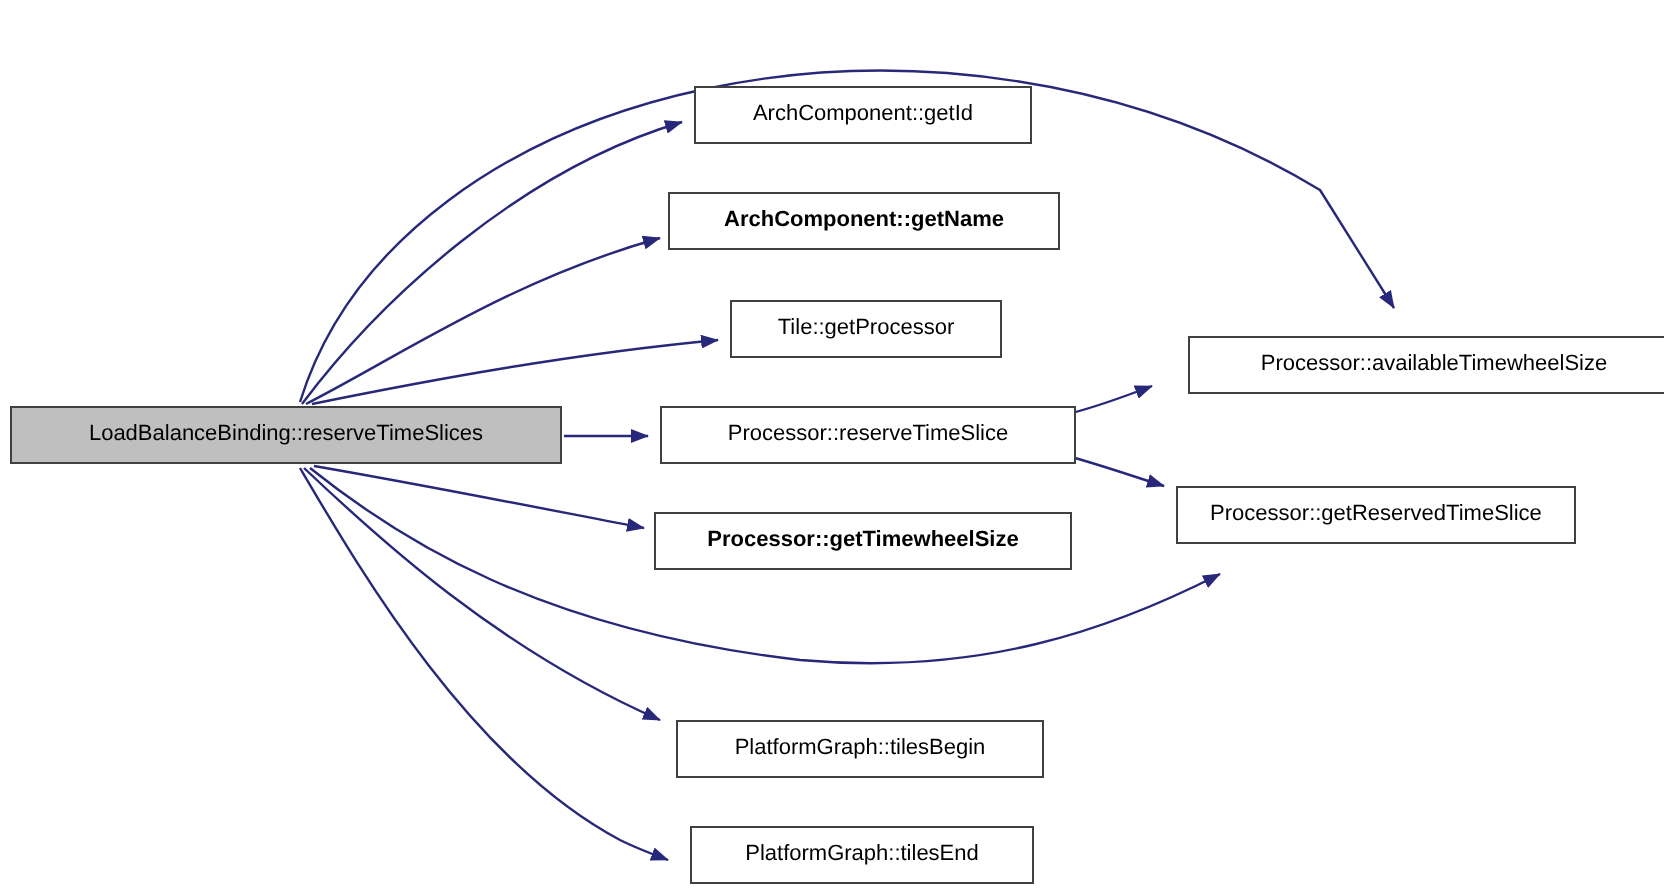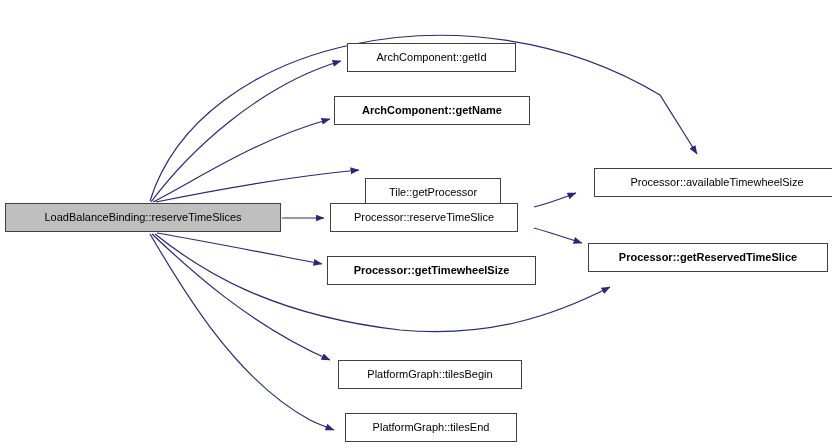--- a/index.html
+++ b/index.html
@@ -60,36 +60,36 @@
   <div id="node-layer">
       <div class="node root" style="left: 5px; top: 203px; width: 276px; height: 29px;">
         <span>LoadBalanceBinding::reserveTimeSlices</span>
       </div>
       <div class="node" style="left: 347px; top: 43px; width: 169px; height: 29px;">
         <span>ArchComponent::getId</span>
       </div>
       <div class="node" style="left: 334px; top: 96px; width: 196px; height: 29px; font-weight: bold;">
         <span>ArchComponent::getName</span>
       </div>
-      <div class="node" style="left: 365px; top: 150px; width: 136px; height: 29px; margin-top: 28px;">
+      <div class="node" style="left: 365px; top: 150px; width: 136px; height: 29px;">
         <span>Tile::getProcessor</span>
       </div>
-      <div class="node" style="left: 330px; top: 203px; width: 188px; height: 29px;">
+      <div class="node" style="left: 330px; top: 203px; width: 208px; height: 29px;">
         <span>Processor::reserveTimeSlice</span>
       </div>
       <div class="node" style="left: 327px; top: 256px; width: 209px; height: 29px; font-weight: bold;">
         <span>Processor::getTimewheelSize</span>
       </div>
       <div class="node" style="left: 338px; top: 360px; width: 184px; height: 29px;">
         <span>PlatformGraph::tilesBegin</span>
       </div>
       <div class="node" style="left: 345px; top: 413px; width: 172px; height: 29px; text-align: center;">
         <span>PlatformGraph::tilesEnd</span>
       </div>
       <div class="node" style="left: 582px; top: 168px; width: 246px; height: 29px; margin-left: 12px;">
         <span>Processor::availableTimewheelSize</span>
       </div>
-      <div class="node" style="left: 588px; top: 243px; width: 240px; height: 29px; font-weight: bold;">
+      <div class="node" style="left: 588px; top: 243px; width: 200px; height: 29px;">
         <span>Processor::getReservedTimeSlice</span>
       </div>
     </div>
 
 </div>
 
 </body></html>

